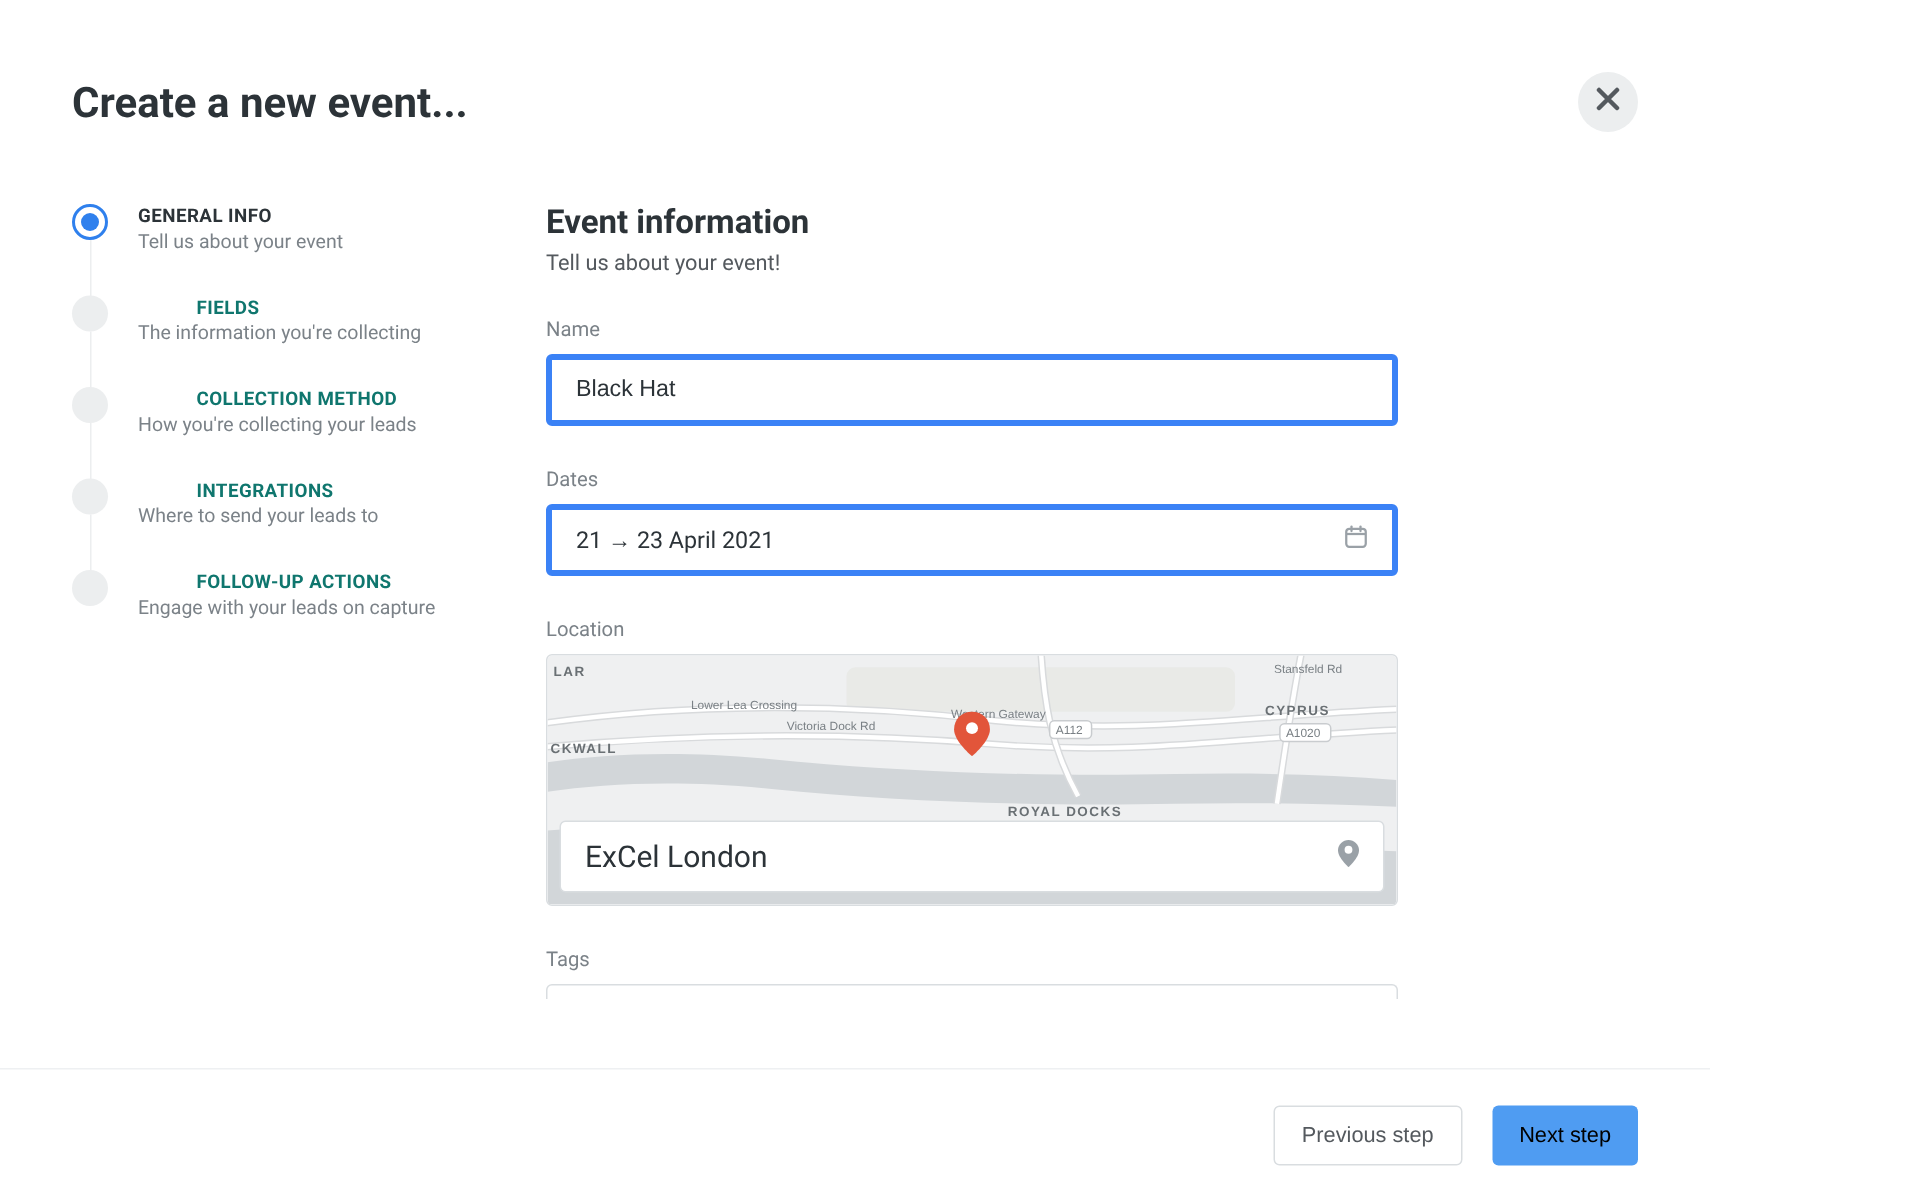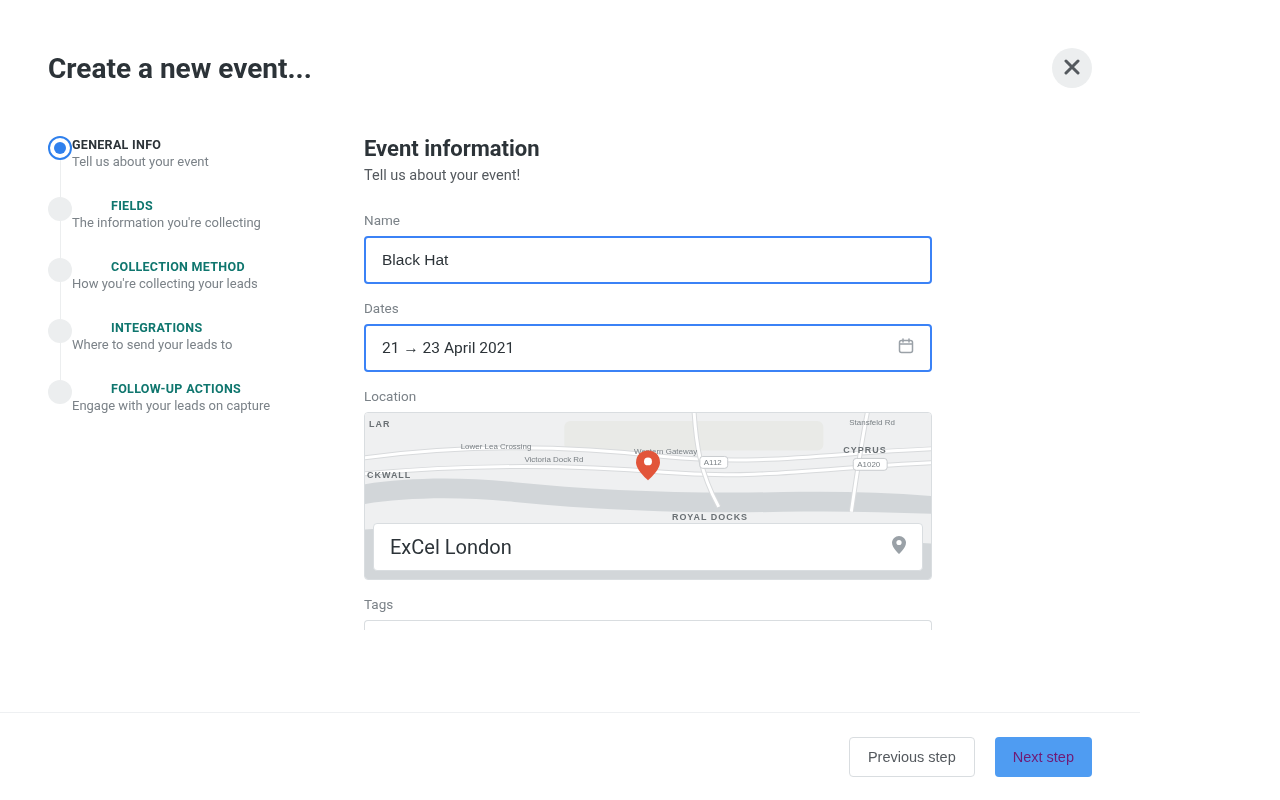--- a/index.html
+++ b/index.html
@@ -8,55 +8,55 @@
   .page { position: relative; width: 1140px; height: 800px; }
 
   .header { position: absolute; top: 48px; left: 48px; right: 48px; display: flex; justify-content: space-between; align-items: center; }
   .title { font-size: 28px; font-weight: 700; color: #2c3338; }
   .close-btn { width: 40px; height: 40px; border-radius: 50%; background: #eceeef; border: none; display: flex; align-items: center; justify-content: center; cursor: pointer; font-size: 20px; color: #54595e; }
 
   .body { position: absolute; top: 136px; left: 48px; right: 48px; bottom: 100px; display: flex; gap: 56px; }
 
   
   .stepper { width: 260px; position: relative; }
-  .step { display: flex; align-items: flex-start; margin-bottom: 28px; position: relative; }
+  .step { display: flex; align-items: flex-start; gap: 20px; margin-bottom: 28px; position: relative; }
   .step-dot { width: 24px; height: 24px; border-radius: 50%; background: #eceeef; flex-shrink: 0; position: relative; z-index: 1; }
   .step.active .step-dot { background: #fff; border: 2px solid #2f80ed; display: flex; align-items: center; justify-content: center; }
   .step.active .step-dot::after { content: ""; width: 12px; height: 12px; border-radius: 50%; background: #2f80ed; }
   .step-line { position: absolute; left: 11.5px; top: 24px; width: 1px; height: 44px; background: #eceeef; z-index: 0; }
   .step:last-child .step-line { display: none; }
   .step-text { padding-top: 1px; }
   .step-title { font-size: 12.5px; font-weight: 700; letter-spacing: 0.3px; color: #2c3338; text-transform: uppercase; }
   .step-sub { font-size: 13px; color: #7b8288; margin-top: 2px; }
   .step:not(.active) .step-title { color: #0f766e; padding-left: 39px; }
 
   
   .form { width: 568px; }
   .section-head { font-size: 22px; font-weight: 700; color: #2c3338; }
   .section-sub { font-size: 14.5px; color: #54595e; margin-top: 6px; margin-bottom: 28px; }
 
-  .field { margin-bottom: 16px; }
+  .field { margin-bottom: 28px; }
   .label { font-size: 13.5px; color: #7b8288; margin-bottom: 8px; display: block; }
-  .input, .input-like { width: 100%; height: 48px; border: 2px solid #3b82f6; border-radius: 4px; padding: 0 16px; font-size: 15.5px; color: #2c3338; background: #fff; display: flex; align-items: center; justify-content: space-between; }
+  .input, .input-like { width: 100%; height: 48px; border: 4px solid #3b82f6; border-radius: 4px; padding: 0 16px; font-size: 15.5px; color: #2c3338; background: #fff; display: flex; align-items: center; justify-content: space-between; }
   .input-like { cursor: pointer; }
   .input-like .icon { color: #9aa1a7; }
 
   .map-wrap { width: 100%; height: 168px; border: 1px solid #d9dde0; border-radius: 4px; overflow: hidden; position: relative; }
   .map { position: absolute; inset: 0; }
   .map-overlay-input { position: absolute; left: 8px; right: 8px; bottom: 8px; height: 48px; background: #fff; border: 1px solid #d9dde0; border-radius: 4px; display: flex; align-items: center; padding: 0 16px; justify-content: space-between; }
   .map-overlay-input .val { font-size: 20px; color: #2c3338; }
   .map-overlay-input .icon { color: #9aa1a7; }
 
   .tags-box { width: 100%; min-height: 10px; border-top: 1px solid #d9dde0; border-left: 1px solid #d9dde0; border-right: 1px solid #d9dde0; border-top-left-radius: 4px; border-top-right-radius: 4px; background: #fff; }
 
   
   .footer { position: absolute; left: 0; right: 0; bottom: 0; height: 88px; border-top: 1px solid #eef0f2; background: #fff; display: flex; justify-content: flex-end; align-items: center; padding: 0 48px; gap: 20px; }
   .btn { height: 40px; border-radius: 4px; border: none; padding: 0 18px; font-size: 14.5px; cursor: pointer; }
   .btn-secondary { background: #fff; border: 1px solid #d9dde0; color: #54595e; }
-  .btn-primary { background: #4f9cf2; color: #701a75; }
+  .btn-primary { background: #4f9cf2; color: #000000; }
 
   
   svg.mapsvg { width: 100%; height: 100%; }
   .road { stroke: #fff; stroke-width: 3; fill: none; }
   .road-border { stroke: #d8dadc; stroke-width: 5; fill: none; }
   .water { fill: #d2d6d9; }
   .land { fill: #eff0f1; }
   .park { fill: #e9eae7; }
   .badge { fill: #fff; stroke: #c9cccf; stroke-width: 1; }
   .badgetxt { font: 8px sans-serif; fill: #7a8085; }

